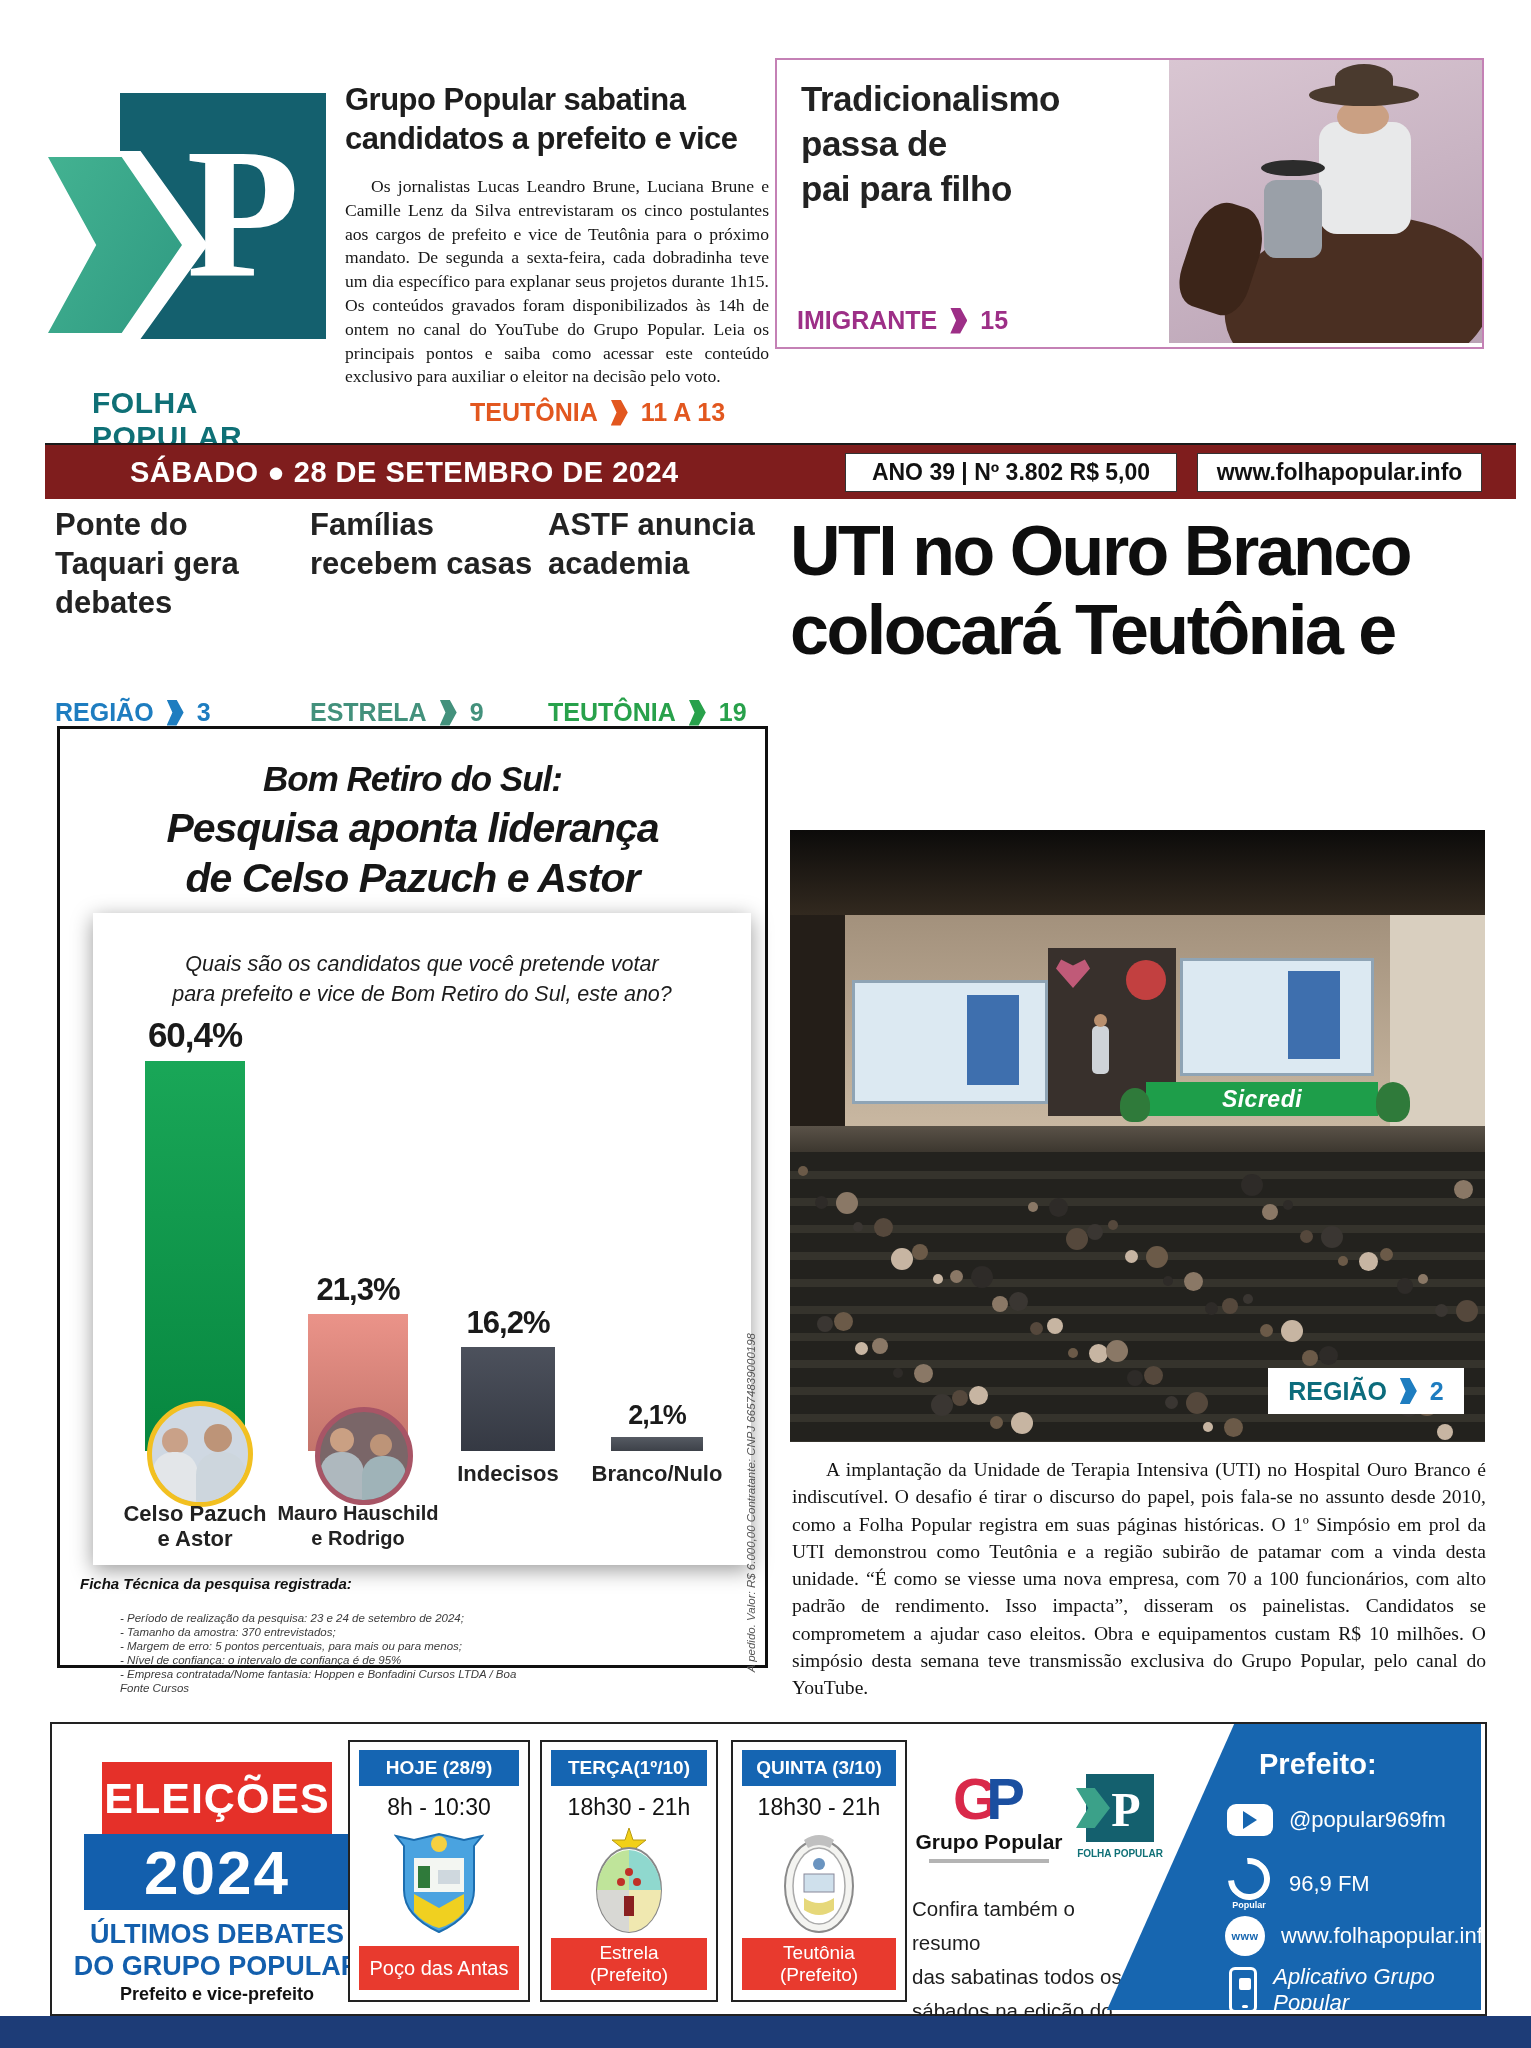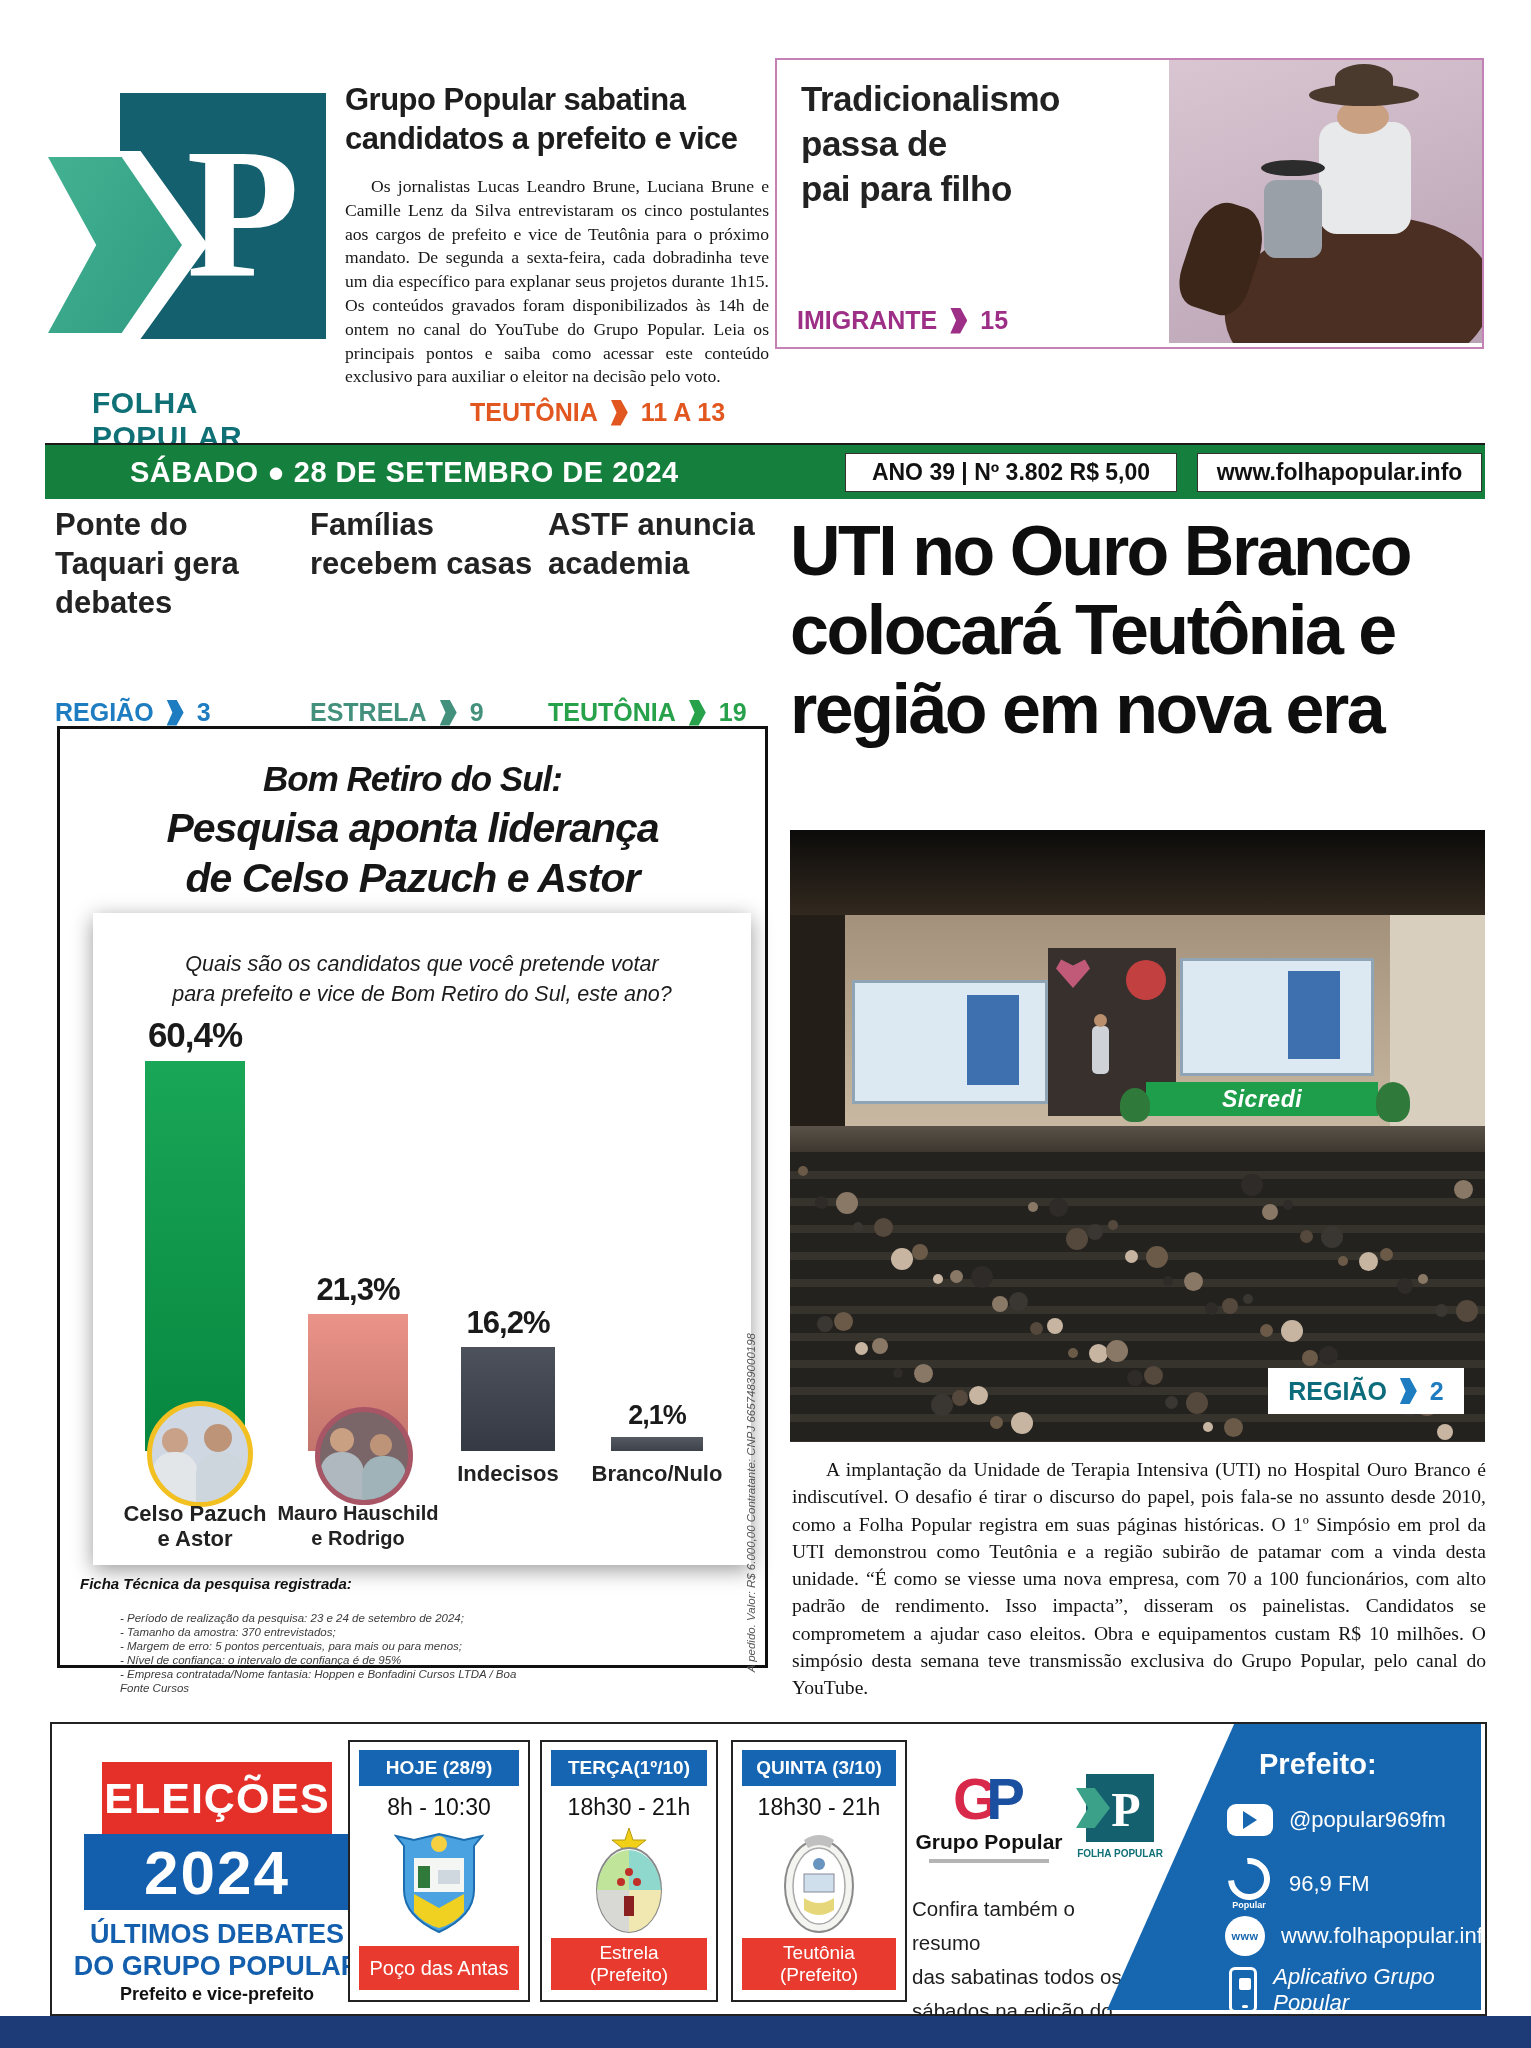--- a/index.html
+++ b/index.html
@@ -67,21 +67,21 @@
       <div>passa de</div>
       <div>pai para filho</div>
     </div>
     <div class="abs secrow" style="left:20px;bottom:12px;font-size:25px;">
       <span style="color: rgb(157, 47, 135);">IMIGRANTE</span>
       <span class="arrow" style="background: rgb(157, 47, 135);"></span>
       <span style="color: rgb(157, 47, 135);">15</span>
     </div>
   </div>
 
-  <div class="abs" style="left: 45px; top: 443px; width: 1440px; height: 54px; border-top: 2px solid rgb(26, 26, 26); background: #15803d;">
+  <div class="abs" style="left: 45px; top: 443px; width: 1440px; height: 54px; border-top: 2px solid rgb(26, 26, 26); background: #7f1d1d; padding-left: 31px;">
     <div class="abs" style="left:85px;top:11px;font-size:29px;font-weight:800;color:#fff;letter-spacing:.5px;">SÁBADO  ●  28 DE SETEMBRO DE 2024</div>
     <div class="abs" style="left:800px;top:8px;width:330px;height:37px;background:#fff;border:1px solid #333;display:flex;align-items:center;justify-content:center;font-size:23px;font-weight:600;color:#111;">ANO 39 | Nº 3.802 R$ 5,00</div>
     <div class="abs" style="left:1152px;top:8px;width:283px;height:37px;background:#fff;border:1px solid #333;display:flex;align-items:center;justify-content:center;font-size:23px;font-weight:600;color:#111;">www.folhapopular.info</div>
   </div>
 
   <div class="abs" style="left:55px;top:505px;width:250px;font-size:31px;line-height:39px;font-weight:800;color:#232323;">Ponte do Taquari gera debates</div>
   <div class="abs secrow" style="left:55px;top:698px;font-size:25px;">
     <span style="color: rgb(30, 125, 192);">REGIÃO</span>
     <span class="arrow" style="background: rgb(30, 125, 192);"></span>
     <span style="color: rgb(30, 125, 192);">3</span>
@@ -95,21 +95,20 @@
   <div class="abs" style="left:548px;top:505px;width:220px;font-size:31px;line-height:39px;font-weight:800;color:#232323;">ASTF anuncia academia</div>
   <div class="abs secrow" style="left:548px;top:698px;font-size:25px;">
     <span style="color: rgb(40, 161, 75);">TEUTÔNIA</span>
     <span class="arrow" style="background: rgb(40, 161, 75);"></span>
     <span style="color: rgb(40, 161, 75);">19</span>
   </div>
 
   <div class="abs" style="left:790px;top:512px;width:700px;font-size:70px;line-height:79px;font-weight:800;letter-spacing:-2.5px;color:#0e0e0e;">
     <div>UTI no Ouro Branco</div>
     <div>colocará Teutônia e</div>
-    <div>região em nova era</div>
   </div>
 
   <div class="abs" style="left:790px;top:830px;width:695px;height:612px;overflow:hidden;background:#b7a590;">
     <div class="abs" style="left:0;top:0;width:100%;height:85px;background:linear-gradient(#0c0b0a,#32291f);"></div>
     <div class="abs" style="left:0;top:85px;width:100%;height:215px;background:linear-gradient(#a3917c,#c9b8a2);"></div>
     <div class="abs" style="left:0;top:85px;width:55px;height:230px;background:#241e18;"></div>
     <div class="abs" style="right:0;top:85px;width:95px;height:235px;background:#d9cfbf;"></div>
     <div class="abs" style="left:62px;top:150px;width:190px;height:118px;background:#dce9f2;border:3px solid #8fa4b5;">
       <div class="abs" style="left:112px;top:12px;width:52px;height:90px;background:#3e6fae;"></div>
     </div>

